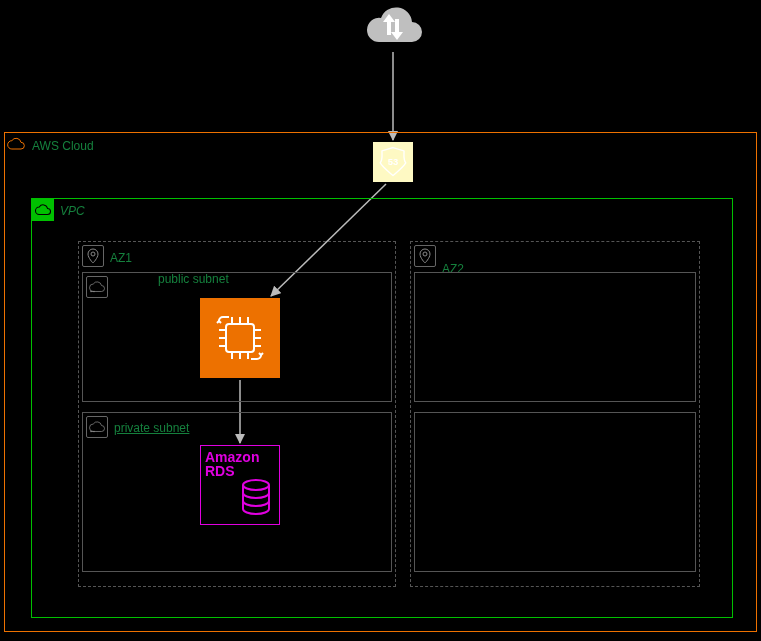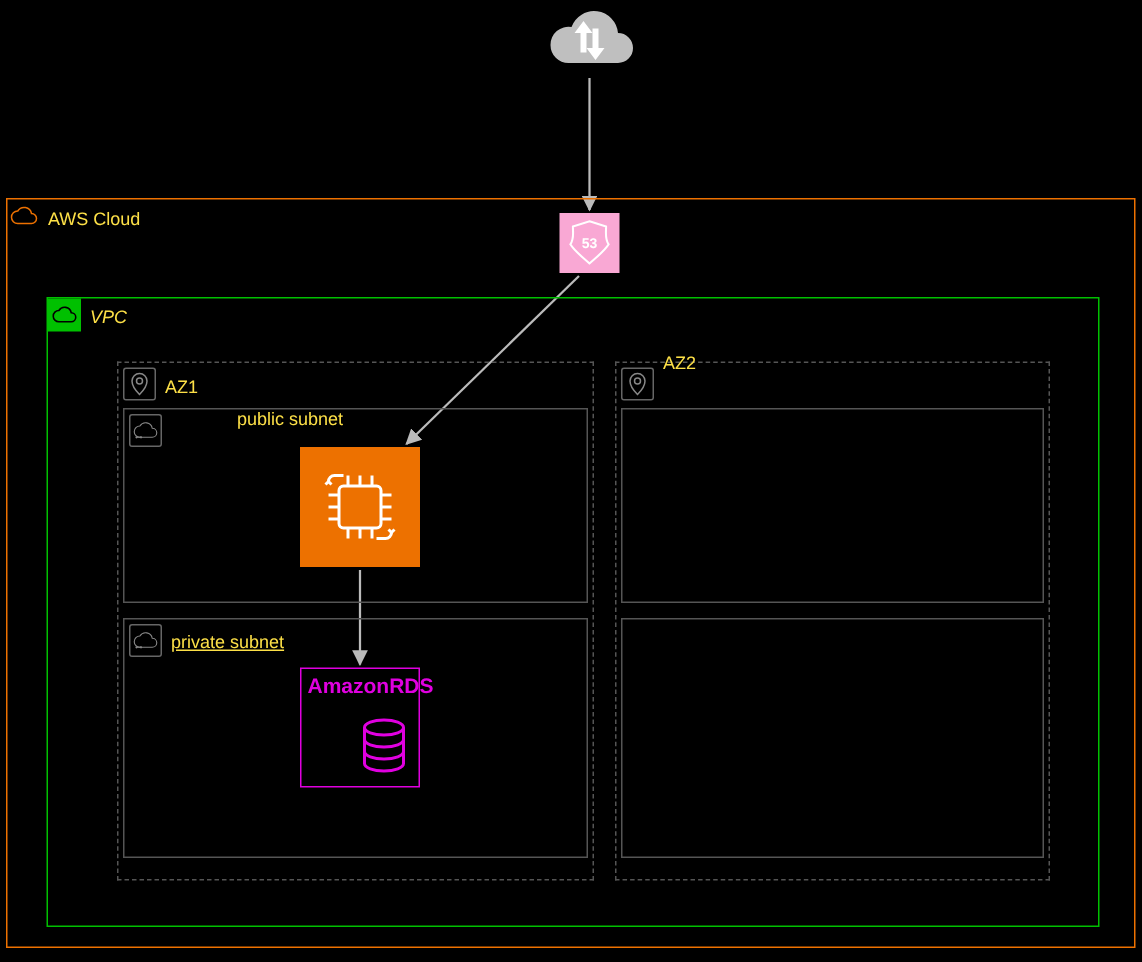--- a/index.html
+++ b/index.html
@@ -1,62 +1,62 @@
 <!DOCTYPE html>
 <html><head>
 <meta charset="utf-8">
 <style>
 html,body{margin:0;padding:0;background:#000;font-family:Arial,Helvetica,sans-serif;}
 .canvas{position:relative;width:761px;height:641px;background:#000;}
 .abs{position:absolute;box-sizing:border-box;}
-.label{color:#fde047;font-size:12px;font-weight:500;}
+.label{color:#15803d;font-size:12px;font-weight:500;}
 
 
 .aws-cloud{left:4px;top:132px;width:753px;height:500px;border:1px solid #ED7100;}
 .aws-cloud-badge{left:5px;top:133px;width:22px;height:22px;display:flex;align-items:center;justify-content:center;}
 .aws-cloud-label{left:32px;top:139px;}
 
 
 .vpc{left:31px;top:198px;width:702px;height:420px;border:1px solid #00C000;}
 .vpc-badge{left:32px;top:199px;width:22px;height:22px;background:#00C000;display:flex;align-items:center;justify-content:center;}
 .vpc-label{left:60px;top:204px;font-style:italic;}
 
 
 .az{border:1px dashed #555;}
 .az1{left:78px;top:241px;width:318px;height:346px;}
 .az2{left:410px;top:241px;width:290px;height:346px;}
 .az-badge{width:22px;height:22px;border:1px solid #666;border-radius:2px;display:flex;align-items:center;justify-content:center;}
 .az1-badge{left:82px;top:245px;}
 .az2-badge{left:414px;top:245px;}
 .az1-label{left:110px;top:251px;}
-.az2-label{left:442px;top:235px;}
+.az2-label{left:442px;top:262px;}
 
 
 .subnet{border:1px solid #555;}
 .pub-subnet{left:82px;top:272px;width:310px;height:130px;}
 .pub-subnet2{left:414px;top:272px;width:282px;height:130px;}
 .priv-subnet{left:82px;top:412px;width:310px;height:160px;}
 .priv-subnet2{left:414px;top:412px;width:282px;height:160px;}
 .subnet-badge{width:22px;height:22px;border:1px solid #666;border-radius:2px;display:flex;align-items:center;justify-content:center;}
 .pub-badge{left:86px;top:276px;}
 .priv-badge{left:86px;top:416px;}
 .pub-label{left:114px;top:272px;padding-left:44px;}
 .priv-label{left:114px;top:421px;text-decoration:underline;}
 
 
 .internet{left:354px;top:2px;width:76px;height:50px;}
 
 
-.r53{left:373px;top:142px;width:40px;height:40px;background:#f9a8d4;display:flex;align-items:center;justify-content:center;}
+.r53{left:373px;top:142px;width:40px;height:40px;background:#fef9c3;display:flex;align-items:center;justify-content:center;}
 
 
 .ec2{left:200px;top:298px;width:80px;height:80px;background:#ED7100;display:flex;align-items:center;justify-content:center;}
 
 
-.rds{left:200px;top:445px;width:80px;height:80px;border:1px solid #E000E0;display:flex;flex-direction:row;align-items:flex-start;justify-content:flex-start;padding:4px;position:absolute;}
+.rds{left:200px;top:445px;width:80px;height:80px;border:1px solid #E000E0;display:flex;flex-direction:column;align-items:flex-start;justify-content:flex-start;padding:4px;position:absolute;}
 .rds-text{color:#E000E0;font-size:14px;font-weight:700;line-height:1;}
 .rds-db{position:absolute;right:6px;bottom:6px;}
 
 svg{display:block;}
 </style>
 </head>
 <body>
 
 <div class="canvas">
 

